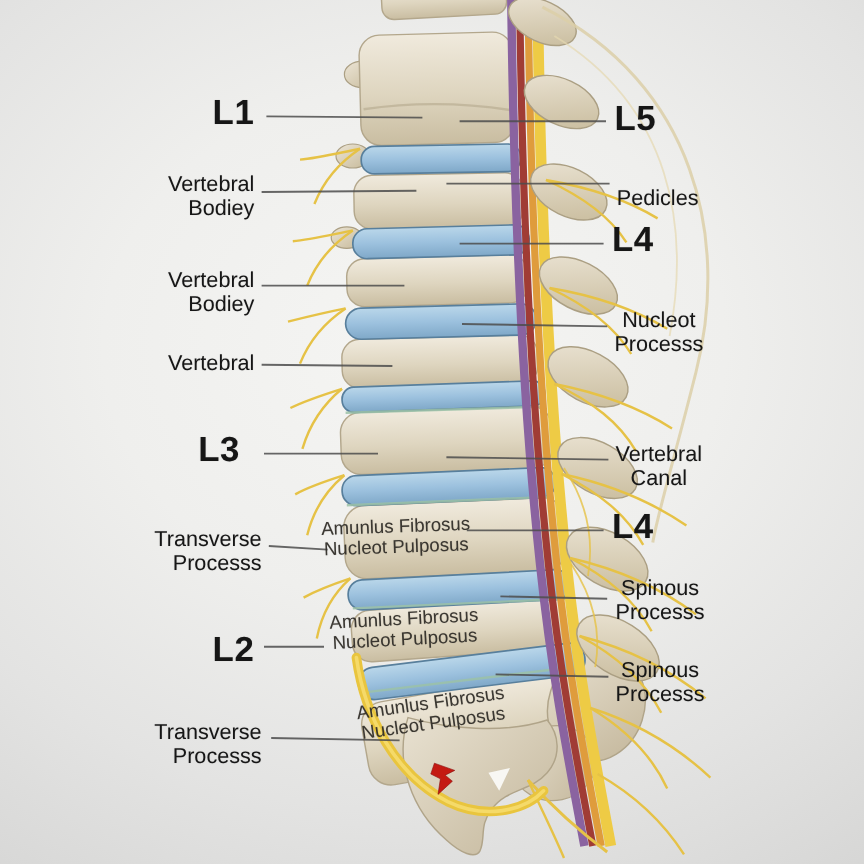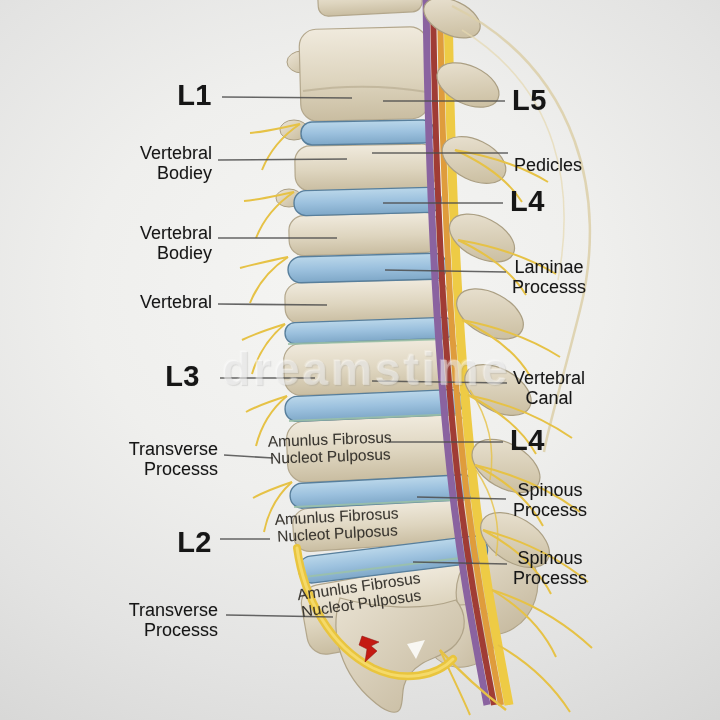--- a/index.html
+++ b/index.html
@@ -181,21 +181,20 @@
       <line x1="383" y1="101" x2="505" y2="101" stroke="#4d4d4d" stroke-width="1.6" opacity=".85"></line>
       <line x1="372" y1="153" x2="508" y2="153" stroke="#4d4d4d" stroke-width="1.6" opacity=".85"></line>
       <line x1="383" y1="203" x2="503" y2="203" stroke="#4d4d4d" stroke-width="1.6" opacity=".85"></line>
       <line x1="385" y1="270" x2="506" y2="272" stroke="#4d4d4d" stroke-width="1.6" opacity=".85"></line>
       <line x1="372" y1="381" x2="507" y2="383" stroke="#4d4d4d" stroke-width="1.6" opacity=".85"></line>
       <line x1="389" y1="442" x2="503" y2="442" stroke="#4d4d4d" stroke-width="1.6" opacity=".85"></line>
       <line x1="417" y1="497" x2="506" y2="499" stroke="#4d4d4d" stroke-width="1.6" opacity=".85"></line>
       <line x1="413" y1="562" x2="507" y2="564" stroke="#4d4d4d" stroke-width="1.6" opacity=".85"></line>
     </svg>
 
-  <div class="watermark">dreamstime</div>
 
   <div id="labels">
       <div class="label large left" style="left: 212px; top: 95px;">
         <div>L1</div>
       </div>
       <div class="label small left" style="left: 212px; top: 163px;">
         <div>Vertebral</div>
         <div>Bodiey</div>
       </div>
       <div class="label small left" style="left: 212px; top: 243px;">
@@ -222,21 +221,21 @@
       <div class="label large right" style="left: 512px; top: 100px;">
         <div>L5</div>
       </div>
       <div class="label small right" style="left: 514px; top: 165px;">
         <div>Pedicles</div>
       </div>
       <div class="label large right" style="left: 510px; top: 201px;">
         <div>L4</div>
       </div>
       <div class="label small right" style="left: 512px; top: 277px;">
-        <div>Laminae</div>
+        <div>Nucleot</div>
         <div>Processs</div>
       </div>
       <div class="label small right" style="left: 513px; top: 388px;">
         <div>Vertebral</div>
         <div>Canal</div>
       </div>
       <div class="label large right" style="left: 510px; top: 440px;">
         <div>L4</div>
       </div>
       <div class="label small right" style="left: 513px; top: 500px;">

